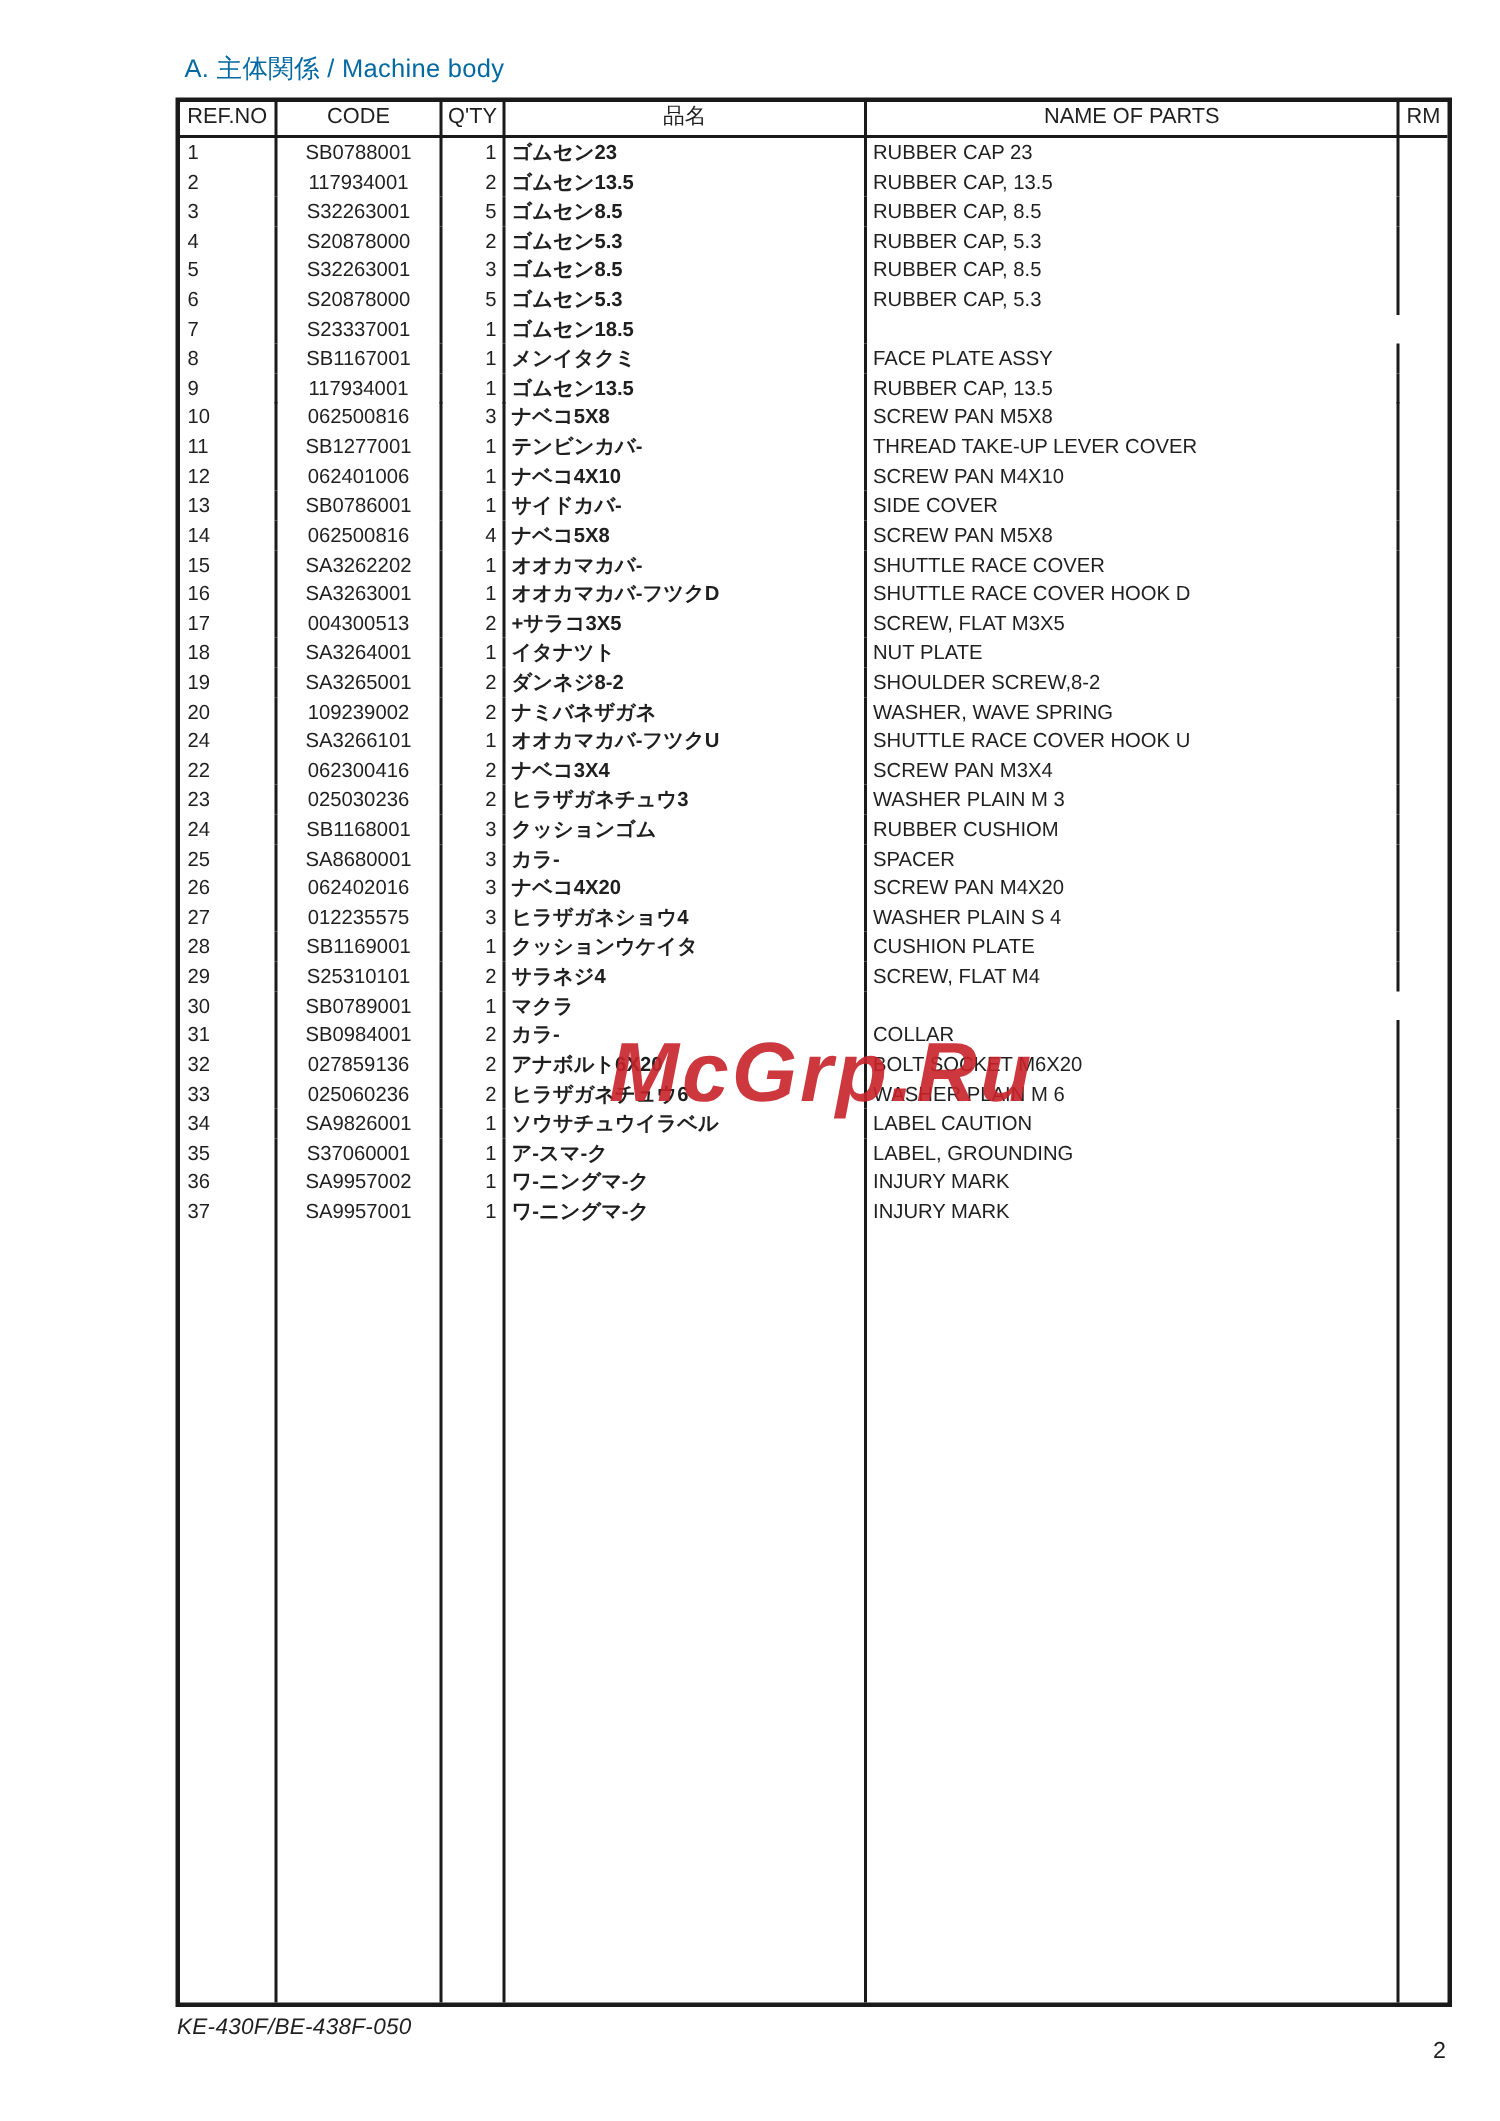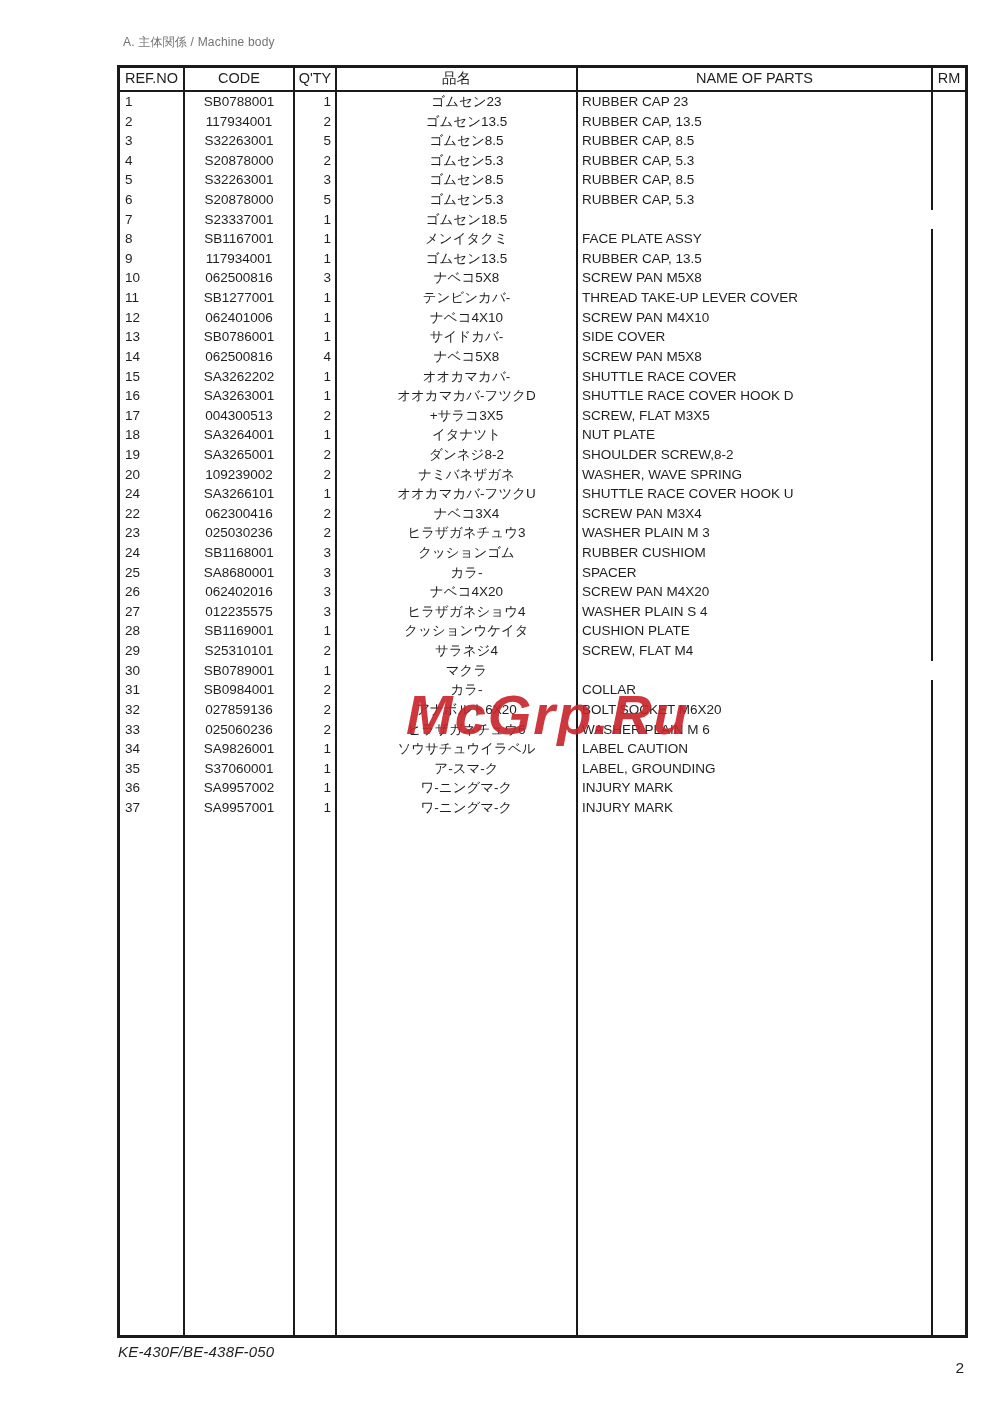--- a/index.html
+++ b/index.html
@@ -10,21 +10,21 @@
     color:#1f1f1f;
   }
   .page {
     position:relative;
     width:1000px; height:1414px;
     background:#ffffff;
     overflow:hidden;
   }
   .doc-title {
     position:absolute; left:123px; top:34px;
-    font-size:12px; letter-spacing:0.2px; color:#737373;
+    font-size:17px; letter-spacing:0.2px; color:#0369a1;
   }
   .parts-table {
     position:absolute; left:117px; top:65px;
     width:851px; height:1273px;
     border:3px solid #1a1a1a;
     box-sizing:border-box;
     background:#fff;
   }
   .thead {
     display:grid;
@@ -53,21 +53,21 @@
   .trow.filler { height:auto; flex:1 1 auto; }
   .cell {
     border-right:2px solid #1a1a1a;
     box-sizing:border-box;
     font-size:13.5px; line-height:19.62px;
     white-space:nowrap; overflow:visible;
   }
   .c-ref  { padding-left:5px; text-align:left; }
   .c-code { text-align:center; }
   .c-qty  { padding-right:4px; text-align:right; }
-  .c-jp   { padding-left:20px; text-align:center; }
+  .c-jp   { padding-left:4px; text-align:left;font-weight:bold; }
   .c-name { padding-left:4px; text-align:left; }
   .c-rm   { border-right:none; }
   .watermark {
     position:absolute; left:406px; top:682px;
     font-size:56px; font-style:italic; font-weight:bold;
     letter-spacing:2px;
     opacity:0.9;
     user-select:none;
     z-index:5;
   }

